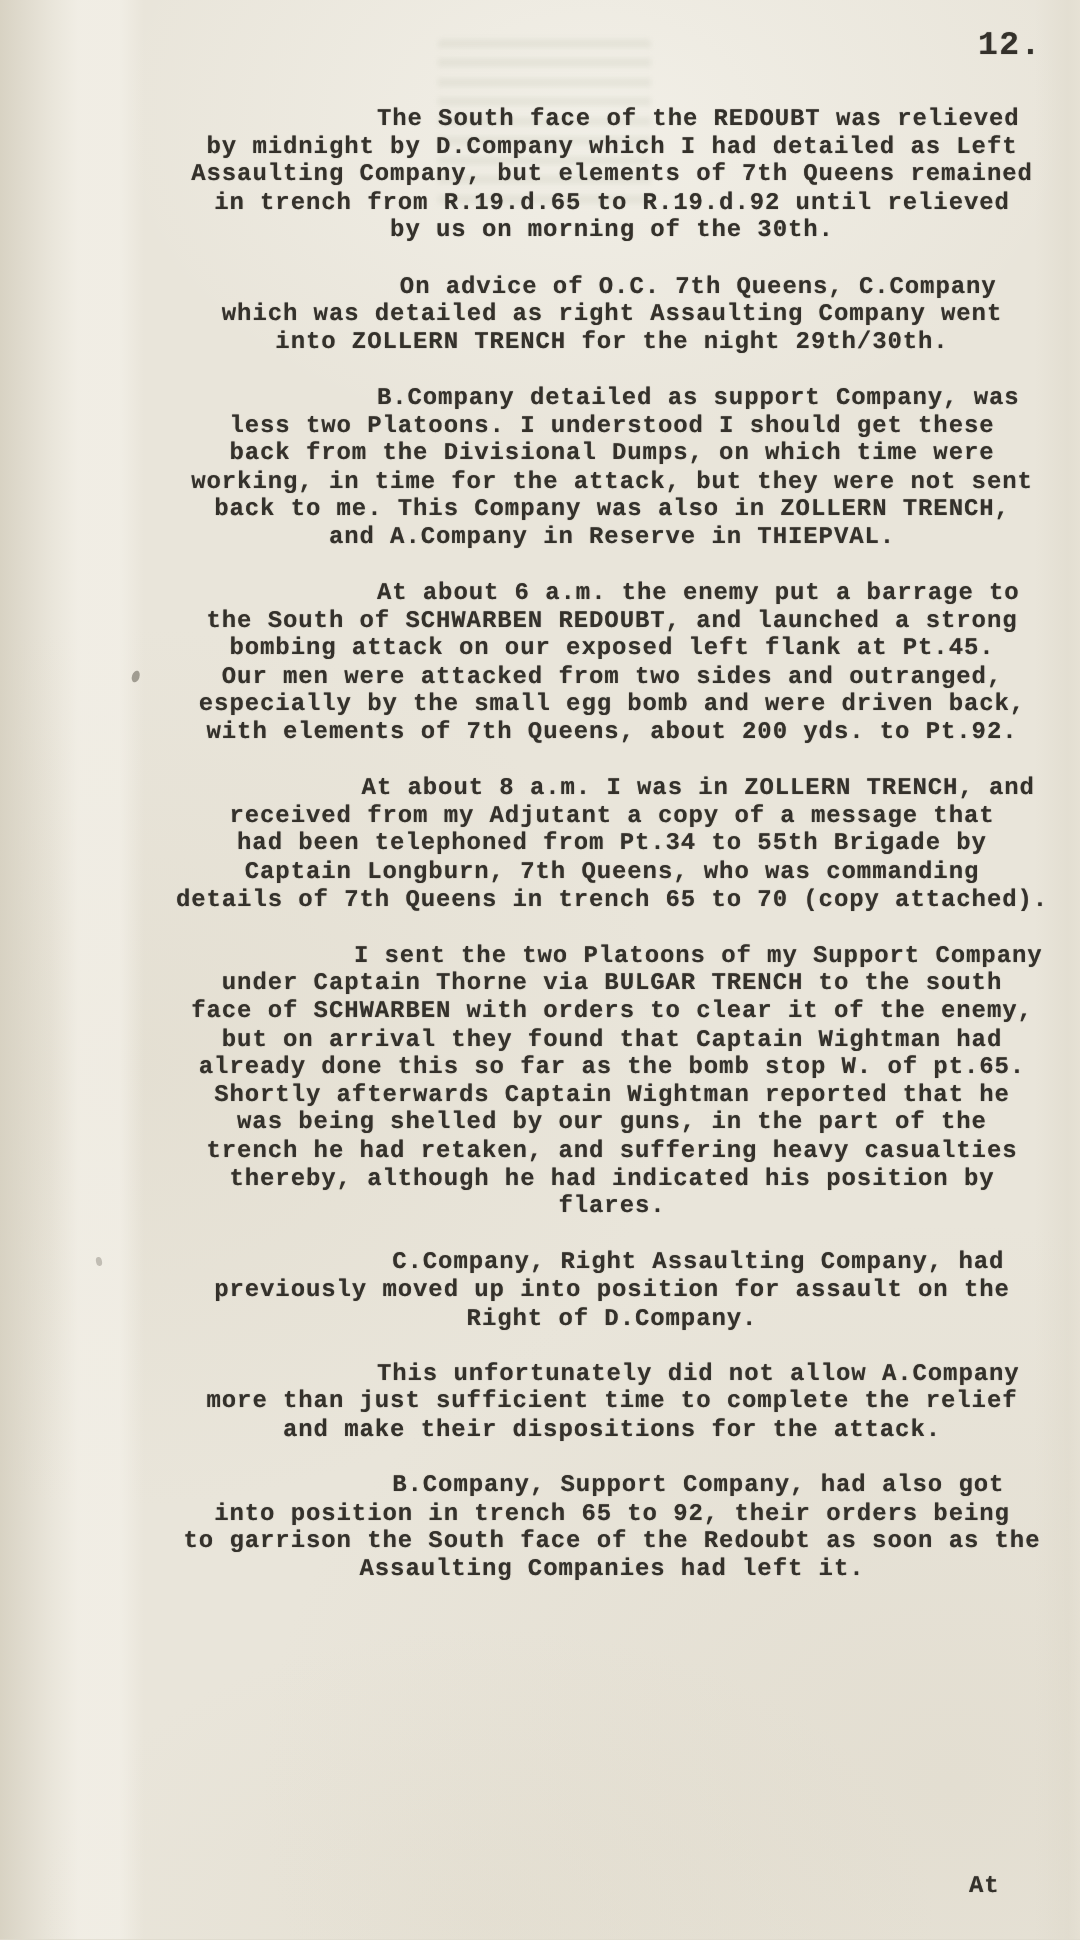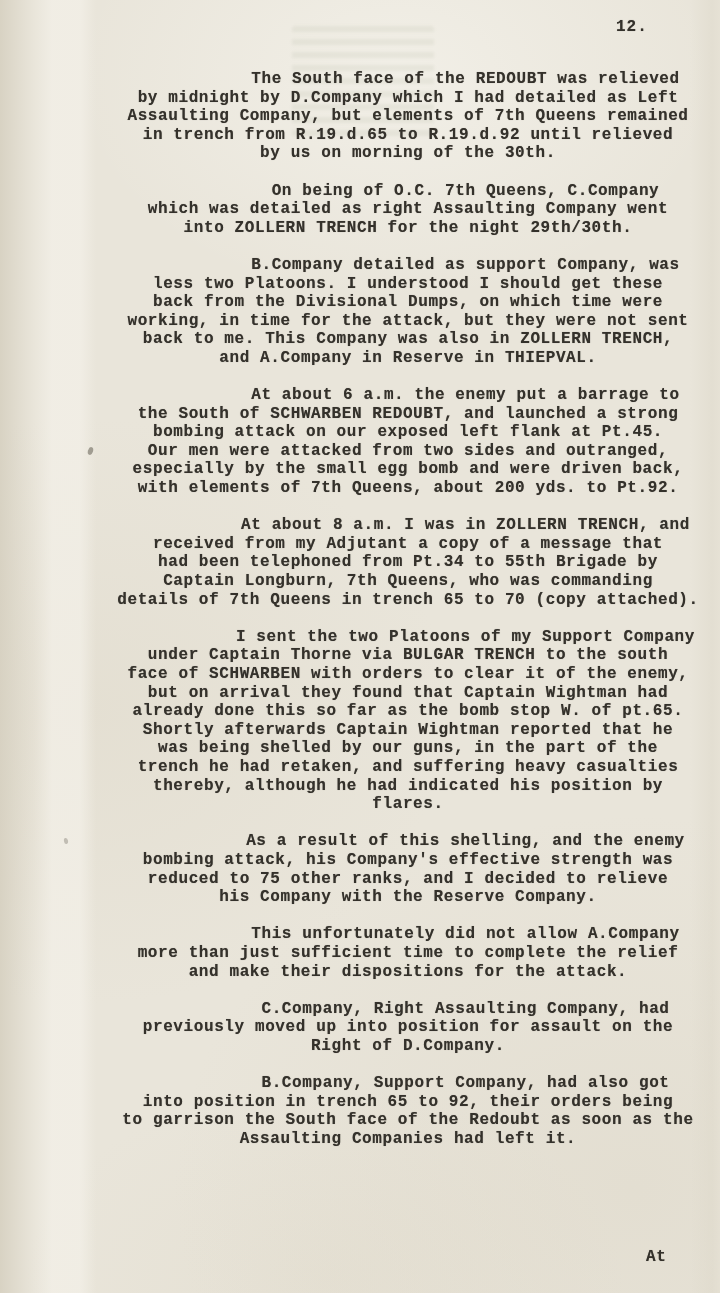--- a/index.html
+++ b/index.html
@@ -21,22 +21,22 @@
       radial-gradient(ellipse 460px 320px at 55% 6%, rgba(250,249,244,0.5), rgba(250,249,244,0) 70%),
       radial-gradient(ellipse 520px 420px at 12% 55%, rgba(215,208,190,0.28), rgba(0,0,0,0) 70%),
       radial-gradient(ellipse 640px 520px at 88% 92%, rgba(214,207,190,0.32), rgba(0,0,0,0) 72%),
       radial-gradient(ellipse 400px 260px at 45% 99%, rgba(222,216,200,0.35), rgba(0,0,0,0) 75%);
     font-family: "Liberation Mono", "DejaVu Sans Mono", monospace;
     color: #34312b;
   }
   .page-number {
     position: absolute;
     top: 18px;
-    left: 616px;
-    font-size: 16px;
+    left: 652px;
+    font-size: 22px;
     font-weight: bold;
     letter-spacing: 1px;
     text-shadow: 0 0 0.7px rgba(52,49,43,0.6);
   }
   .report-body {
     position: absolute;
     left: 100px;
     top: 70px;
     width: 616px;
     font-size: 16px;
@@ -92,21 +92,21 @@
   <div class="speck speck-b"></div>
 
   <div class="page-number">12.</div>
 
   <div class="report-body">
     <p class="para">The South face of the REDOUBT was relieved
 by midnight by D.Company which I had detailed as Left
 Assaulting Company, but elements of 7th Queens remained
 in trench from R.19.d.65 to R.19.d.92 until relieved
 by us on morning of the 30th.</p>
-    <p class="para">On being of O.C. 7th Queens, C.Company
+    <p class="para">On advice of O.C. 7th Queens, C.Company
 which was detailed as right Assaulting Company went
 into ZOLLERN TRENCH for the night 29th/30th.</p>
     <p class="para">B.Company detailed as support Company, was
 less two Platoons.  I understood I should get these
 back from the Divisional Dumps, on which time were
 working, in time for the attack, but they were not sent
 back to me.  This Company was also in ZOLLERN TRENCH,
 and A.Company in Reserve in THIEPVAL.</p>
     <p class="para">At about 6 a.m. the enemy put a barrage to
 the South of SCHWARBEN REDOUBT, and launched a strong
@@ -122,30 +122,26 @@
     <p class="para">I sent the two Platoons of my Support Company
 under Captain Thorne via BULGAR TRENCH to the south
 face of SCHWARBEN with orders to clear it of the enemy,
 but on arrival they found that Captain Wightman had
 already done this so far as the bomb stop W. of pt.65.
 Shortly afterwards Captain Wightman reported that he
 was being shelled by our guns, in the part of the
 trench he had retaken, and suffering heavy casualties
 thereby, although he had indicated his position by
 flares.</p>
-    <p class="para">As a result of this shelling, and the enemy
-bombing attack, his Company's effective strength was
-reduced to 75 other ranks, and I decided to relieve
-his Company with the Reserve Company.</p>
+    <p class="para">C.Company, Right Assaulting Company, had
+previously moved up into position for assault on the
+Right of D.Company.</p>
     <p class="para">This unfortunately did not allow A.Company
 more than just sufficient time to complete the relief
 and make their dispositions for the attack.</p>
-    <p class="para">C.Company, Right Assaulting Company, had
-previously moved up into position for assault on the
-Right of D.Company.</p>
     <p class="para">B.Company, Support Company, had also got
 into position in trench 65 to 92, their orders being
 to garrison the South face of the Redoubt as soon as the
 Assaulting Companies had left it.</p>
   </div>
 
   <div class="catchword">At</div>
 </div>
 
 </body></html>

